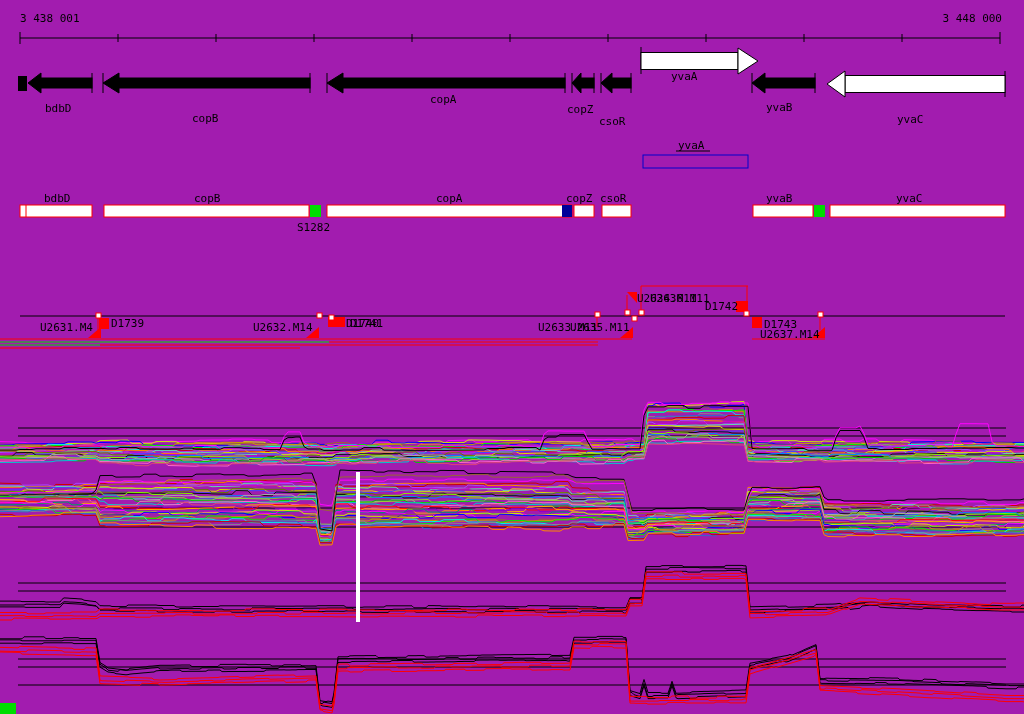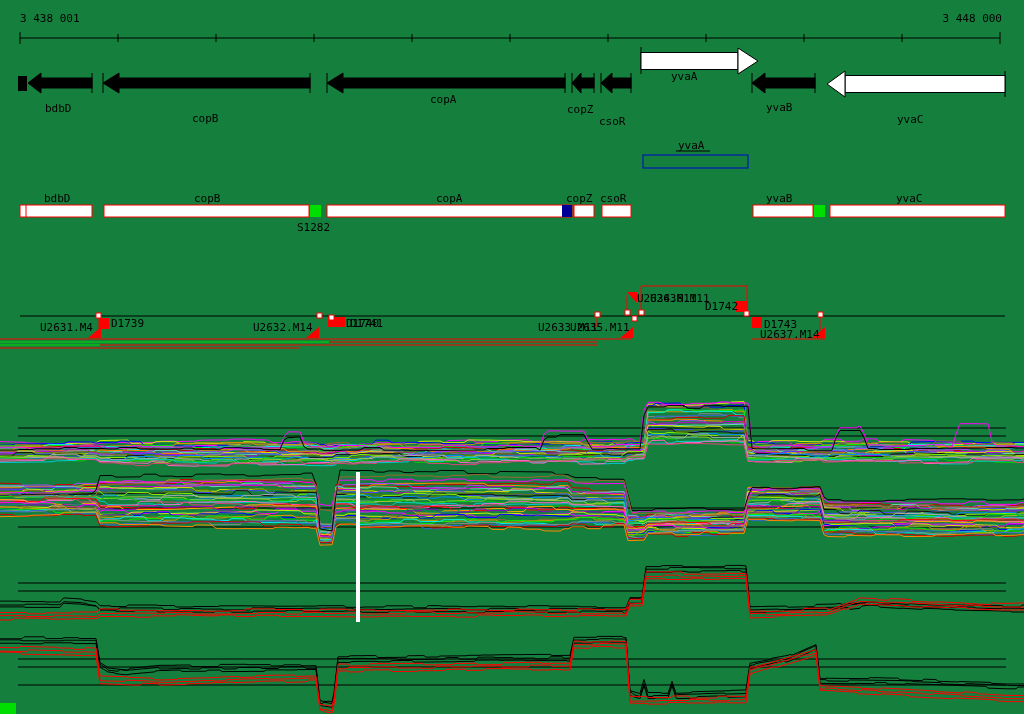--- a/index.html
+++ b/index.html
@@ -1,16 +1,16 @@
 <!DOCTYPE html>
 <html><head>
 <meta charset="utf-8">
 <style>
   html,body{margin:0;padding:0;background:#fff;}
-  .stage{position:relative;width:1024px;height:714px;background:#15803d;overflow:hidden;}
+  .stage{position:relative;width:1024px;height:714px;background:#a21caf;overflow:hidden;}
   text.t{font-family:"DejaVu Sans Mono","Liberation Mono",monospace;font-size:11px;fill:#000;}
   svg{display:block;}
 </style>
 </head>
 <body>
 
 <div class="stage">
   <svg id="scene" width="1024" height="714" viewBox="0 0 1024 714">
     <g id="g-ruler">
       <text class="t" x="20" y="22">3 438 001</text>

